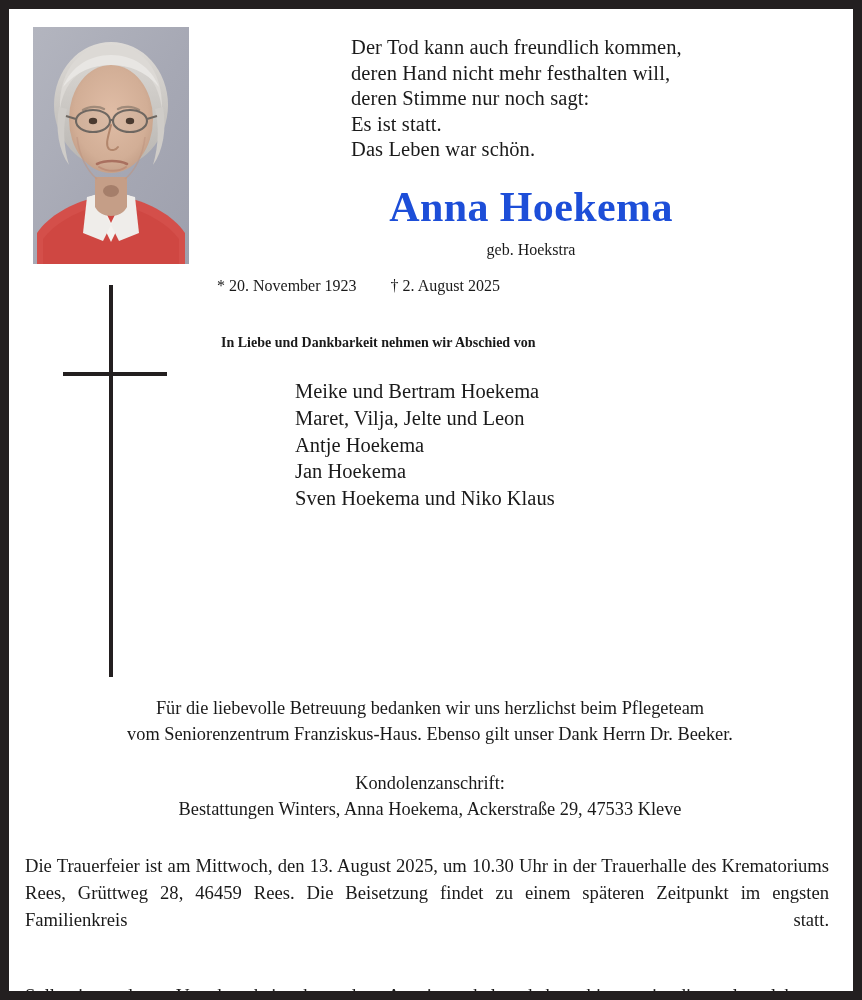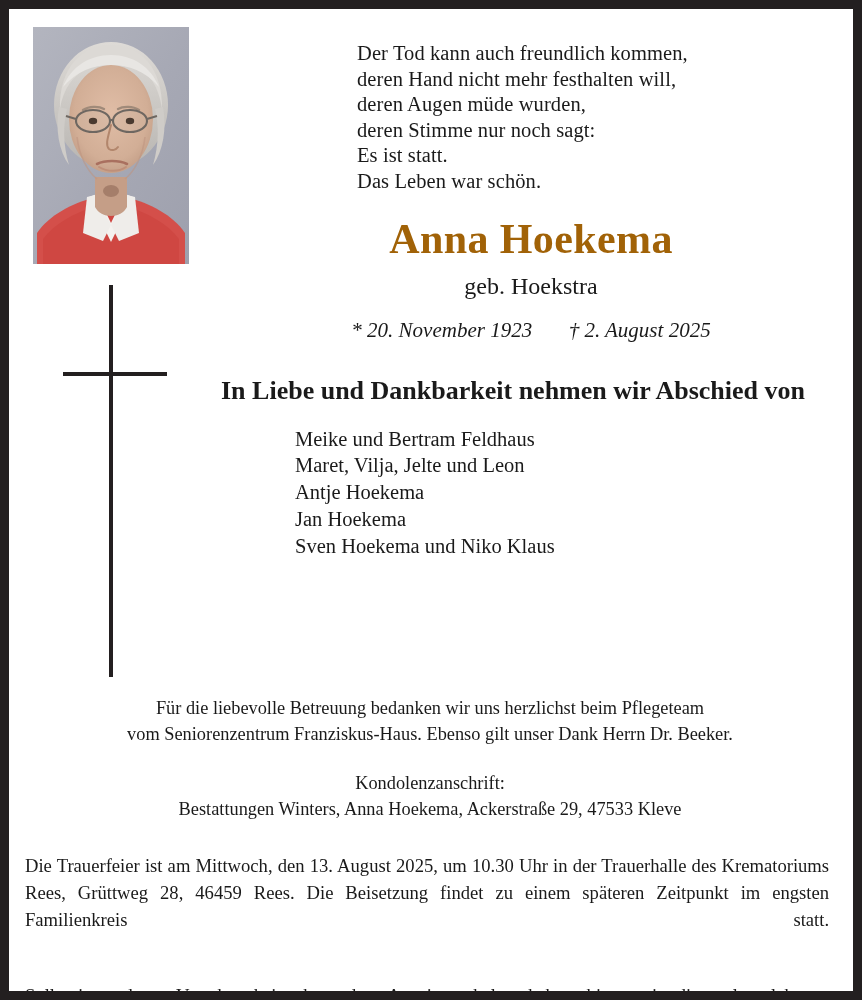--- a/index.html
+++ b/index.html
@@ -70,61 +70,59 @@
 
   
   .right-col {
     position: absolute;
     left: 196px;
     top: 14px;
     width: 640px;
   }
 
   .poem {
-    margin: 18px;
+    margin: 12px;
     padding: 0 0 0 134px;
     list-style: none;
   }
   .poem li {
     font-size: 20.5px;
     line-height: 25.6px;
     letter-spacing: 0.1px;
     white-space: nowrap;
   }
 
   .deceased-name {
     text-align: center;
     font-size: 42px;
     font-weight: bold;
     letter-spacing: 0.4px;
     margin: 20px 0 0 0;
     padding-left: 12px;
-    color: #a16207;
+    color: #1d4ed8;
   }
 
   .maiden-name {
     text-align: center;
-    font-size: 24px;
+    font-size: 16px;
     margin: 10px 0 0 0;
     padding-left: 12px;
   }
 
   .life-dates {
-    text-align: center;
-    font-size: 21px;
+    font-size: 16px;
     margin: 18px 0 0 0;
     padding-left: 12px;
-    font-style: italic;
   }
   .life-dates .gap { display: inline-block; width: 26px; }
 
   .dedication {
     margin: 34px 0 0 0;
     padding: 0 0 0 16px;
-    font-size: 26px;
+    font-size: 14px;
     font-weight: bold;
     line-height: 28px;
     text-align: left;
   }
   .dedication div { white-space: nowrap; }
 
   .survivors {
     margin: 21px 0 0 0;
     padding: 0 0 0 90px;
     list-style: none;
@@ -261,41 +259,40 @@
     <div class="cross">
       <div class="stem"></div>
       <div class="bar"></div>
     </div>
 
     <div class="right-col">
 
       <ul class="poem">
         <li>Der Tod kann auch freundlich kommen,</li>
         <li>deren Hand nicht mehr festhalten will,</li>
-        <li>deren Augen müde wurden,</li>
         <li>deren Stimme nur noch sagt:</li>
         <li>Es ist statt.</li>
         <li>Das Leben war schön.</li>
       </ul>
 
       <div class="deceased-name">Anna Hoekema</div>
       <div class="maiden-name">geb. Hoekstra</div>
 
       <div class="life-dates">
         <span>* 20. November 1923</span>
         <span class="gap"></span>
         <span>† 2. August 2025</span>
       </div>
 
       <div class="dedication">
         <div>In Liebe und Dankbarkeit nehmen wir Abschied von</div>
       </div>
 
       <ul class="survivors">
-        <li>Meike und Bertram Feldhaus</li>
+        <li>Meike und Bertram Hoekema</li>
         <li>Maret, Vilja, Jelte und Leon</li>
         <li>Antje Hoekema</li>
         <li>Jan Hoekema</li>
         <li>Sven Hoekema und Niko Klaus</li>
       </ul>
 
     </div>
 
     <div class="lower">
 

